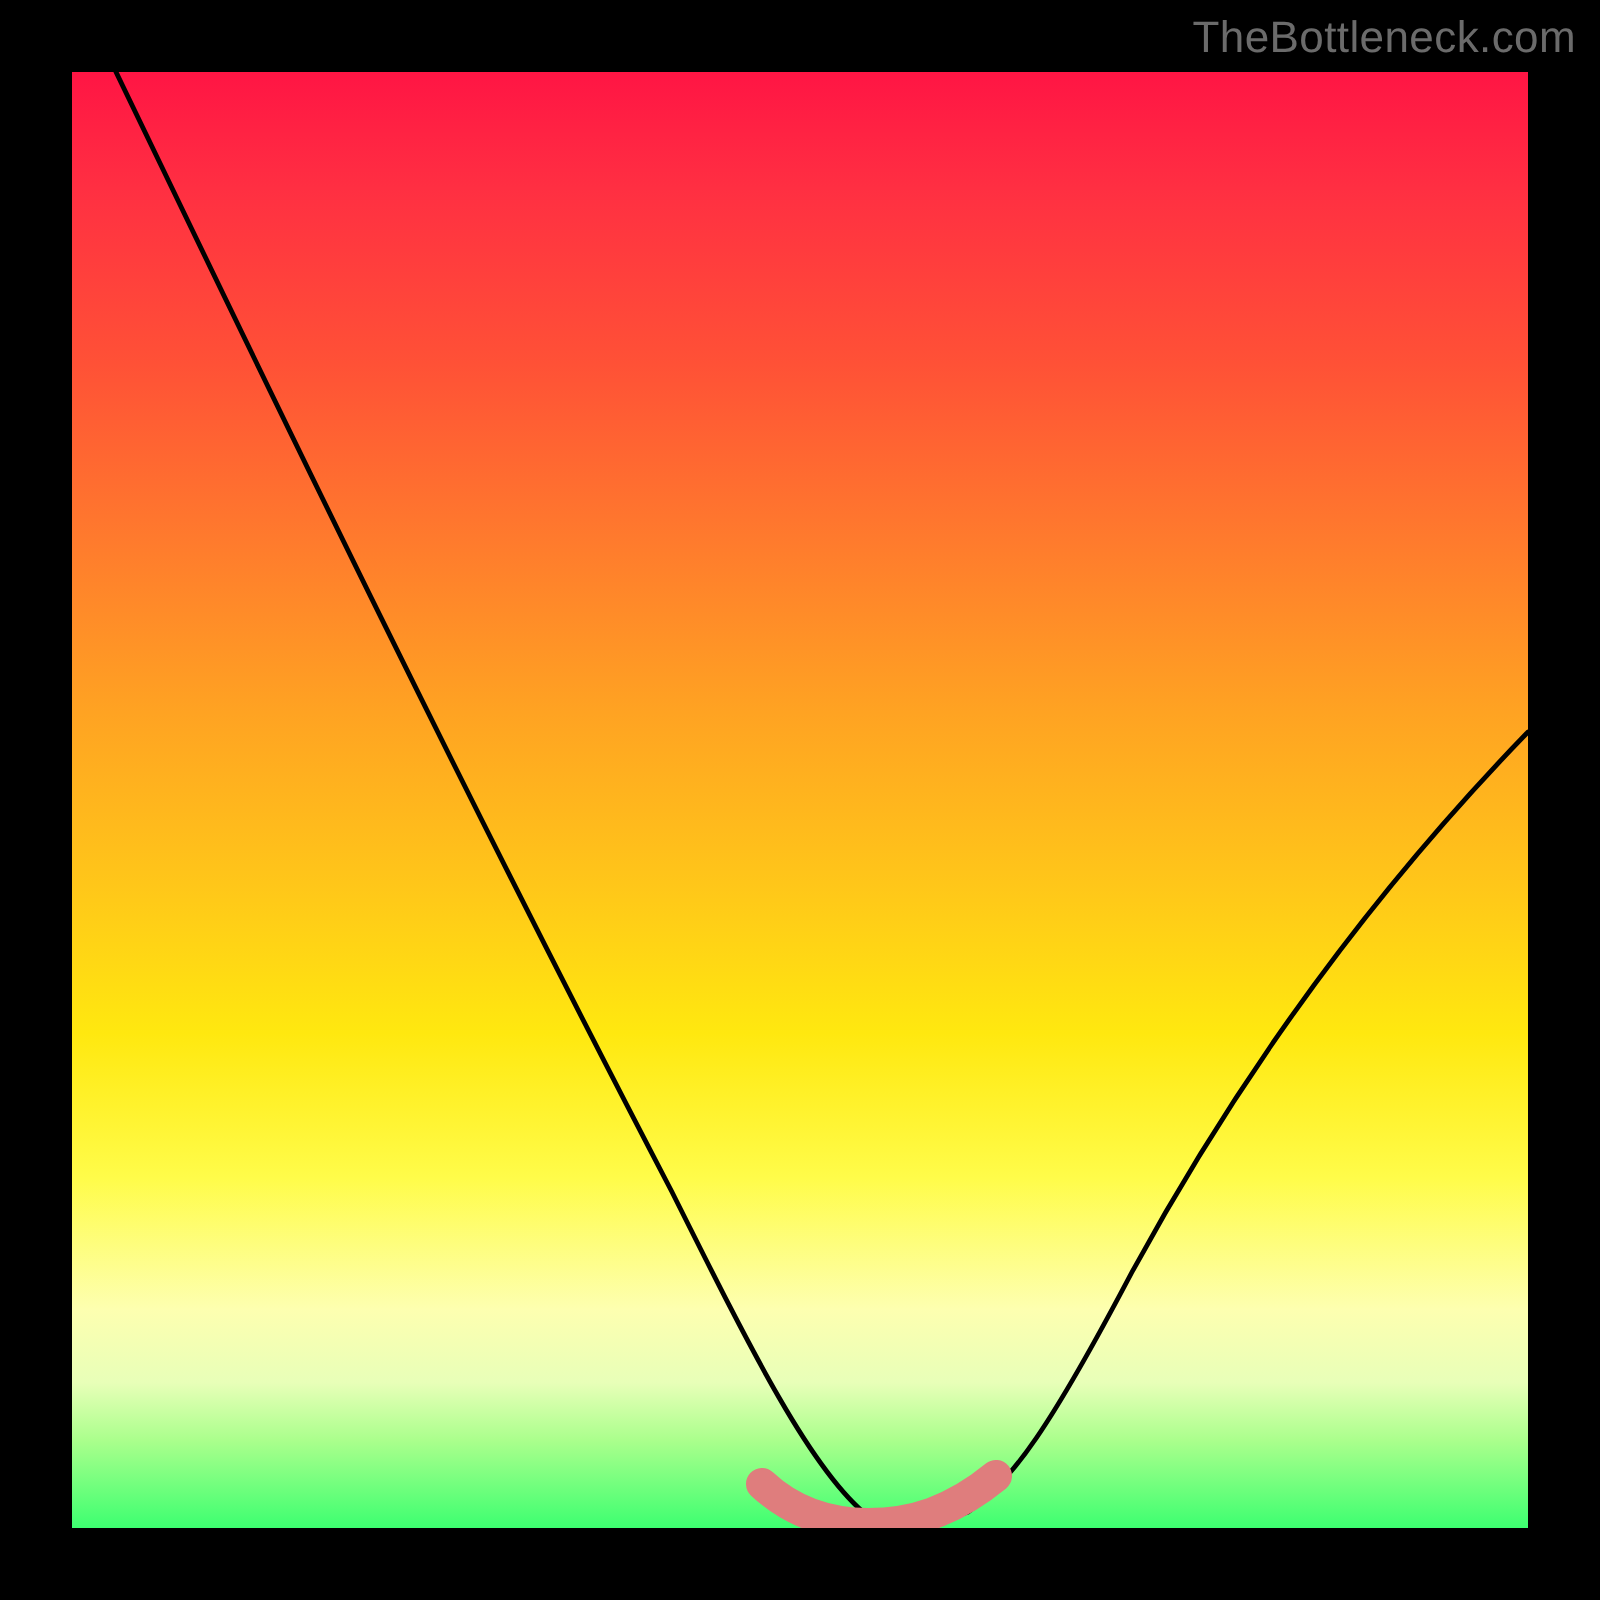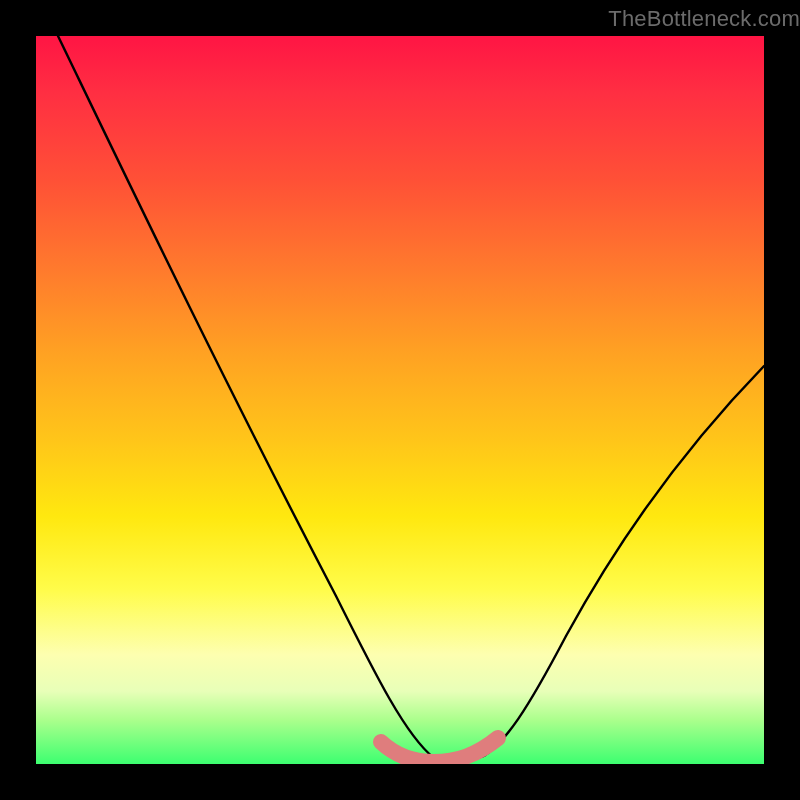--- a/index.html
+++ b/index.html
@@ -13,21 +13,21 @@
   }
   .frame {
     position: relative;
     width: 800px;
     height: 800px;
     background: #000;
   }
   .watermark {
     position: absolute;
     top: 6px;
-    right: 0;
+    right: 12px;
     color: #6b6b6b;
     font-size: 22px;
     letter-spacing: 0.2px;
     font-weight: 400;
     z-index: 5;
   }
   .plot {
     position: absolute;
     left: 36px;
     top: 36px;

